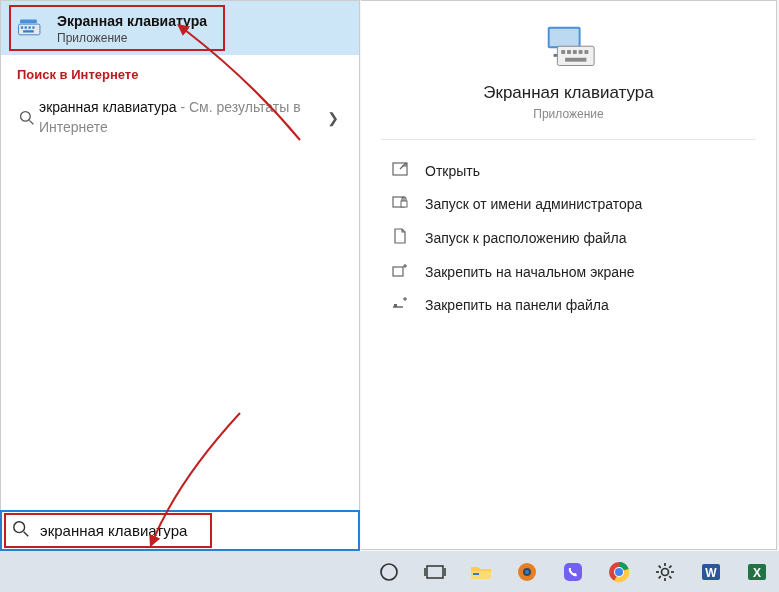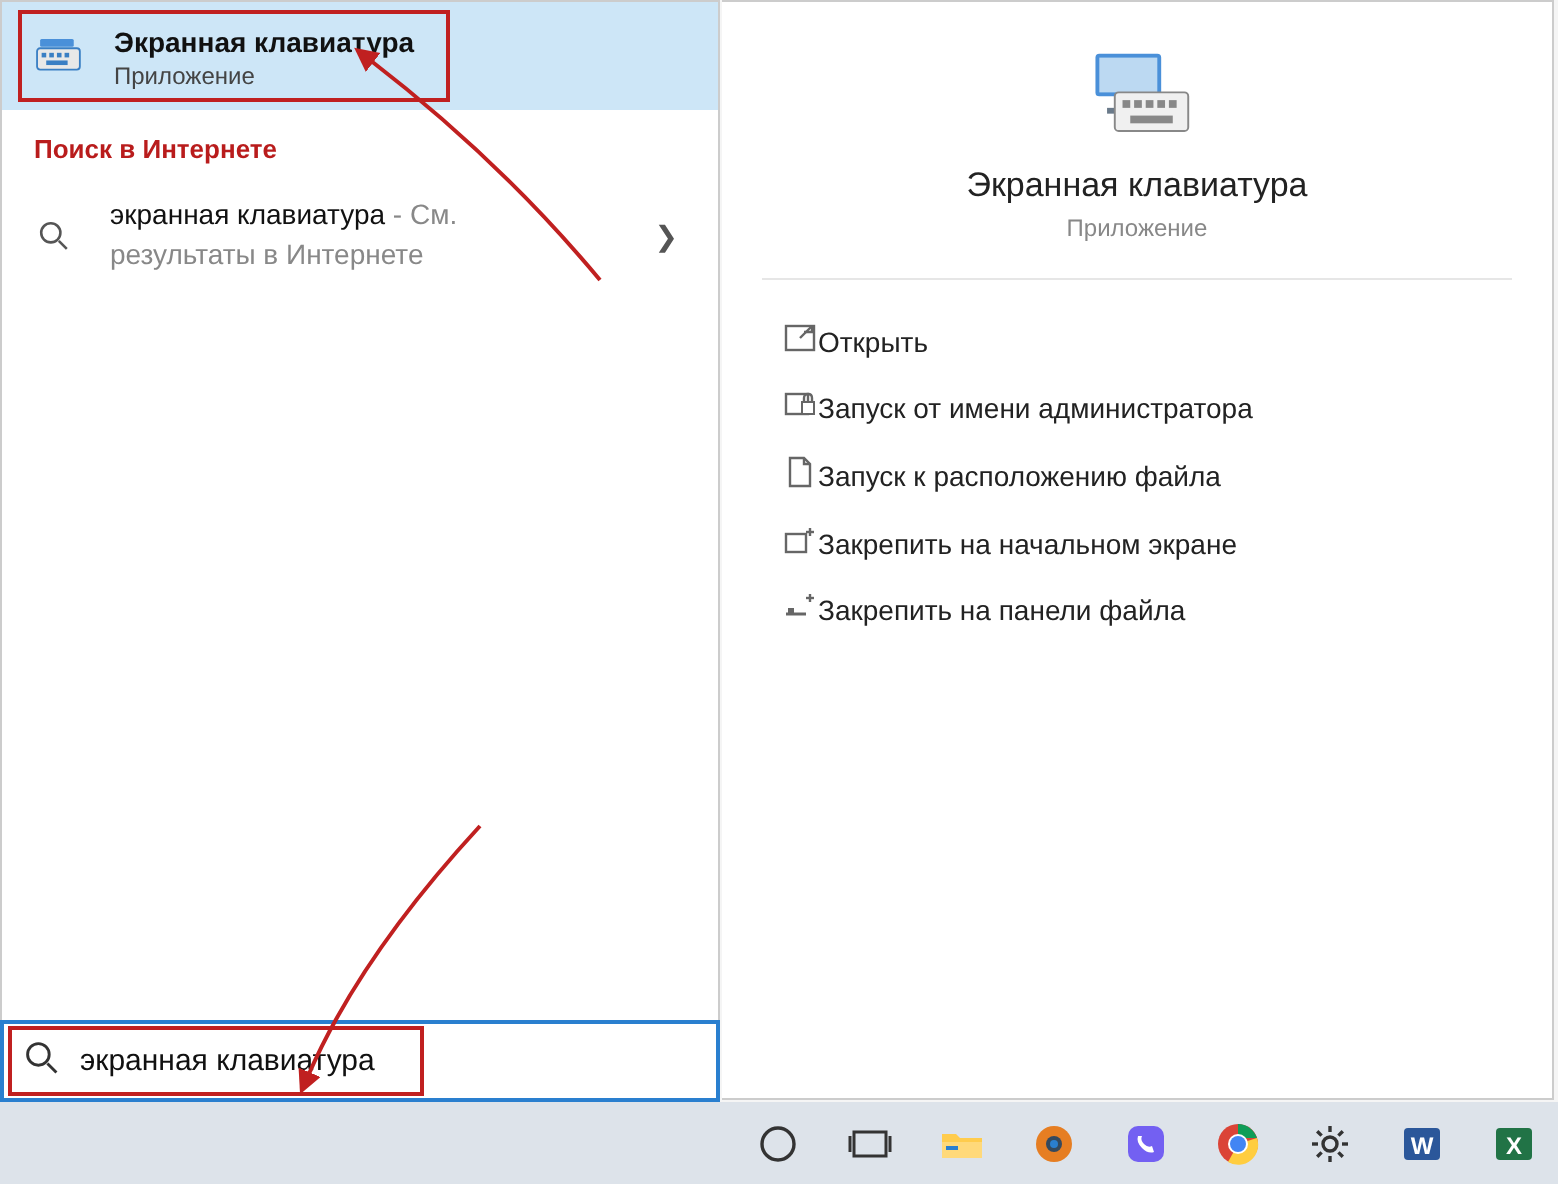--- a/index.html
+++ b/index.html
@@ -46,21 +46,21 @@
     .section-header {
       padding: 12px 16px 8px 16px;
       font-weight: 600;
       color: #b91c1c;
       font-size: 13px;
     }
     .web-result {
       display: flex;
       align-items: center;
       padding: 8px 16px;
-      gap: 18px;
+      gap: 2px;
     }
     .web-result .search-glyph {
       width: 20px; height: 20px;
       display: flex; align-items: center; justify-content: center;
     }
     .web-result-text { flex: 1; color: #333; line-height: 1.4; }
     .web-result-text .query-strong { color: #111; }
     .web-result-text .suggest { color: #888; }
     .web-chevron { color: #555; font-size: 14px; padding: 0 4px; }
     .preview-panel {
@@ -84,20 +84,21 @@
       border-bottom: 1px solid #e6e6e6;
       margin: 0 20px;
     }
     .big-icon { width: 58px; height: 48px; margin-bottom: 12px; }
     .preview-title { font-size: 17px; color: #222; }
     .preview-sub { font-size: 12px; color: #888; margin-top: 4px; }
     .actions { padding: 14px 20px; display: flex; flex-direction: column; }
     .action-item {
       display: flex;
       align-items: center;
+      gap: 16px;
       padding: 8px 10px;
       color: #222;
       font-size: 14px;
     }
     .action-item .aicon { width: 18px; text-align: center; color: #555; }
     .search-box-wrap {
       position: absolute;
       left: 0; bottom: 41px;
       width: 360px;
       height: 41px;

